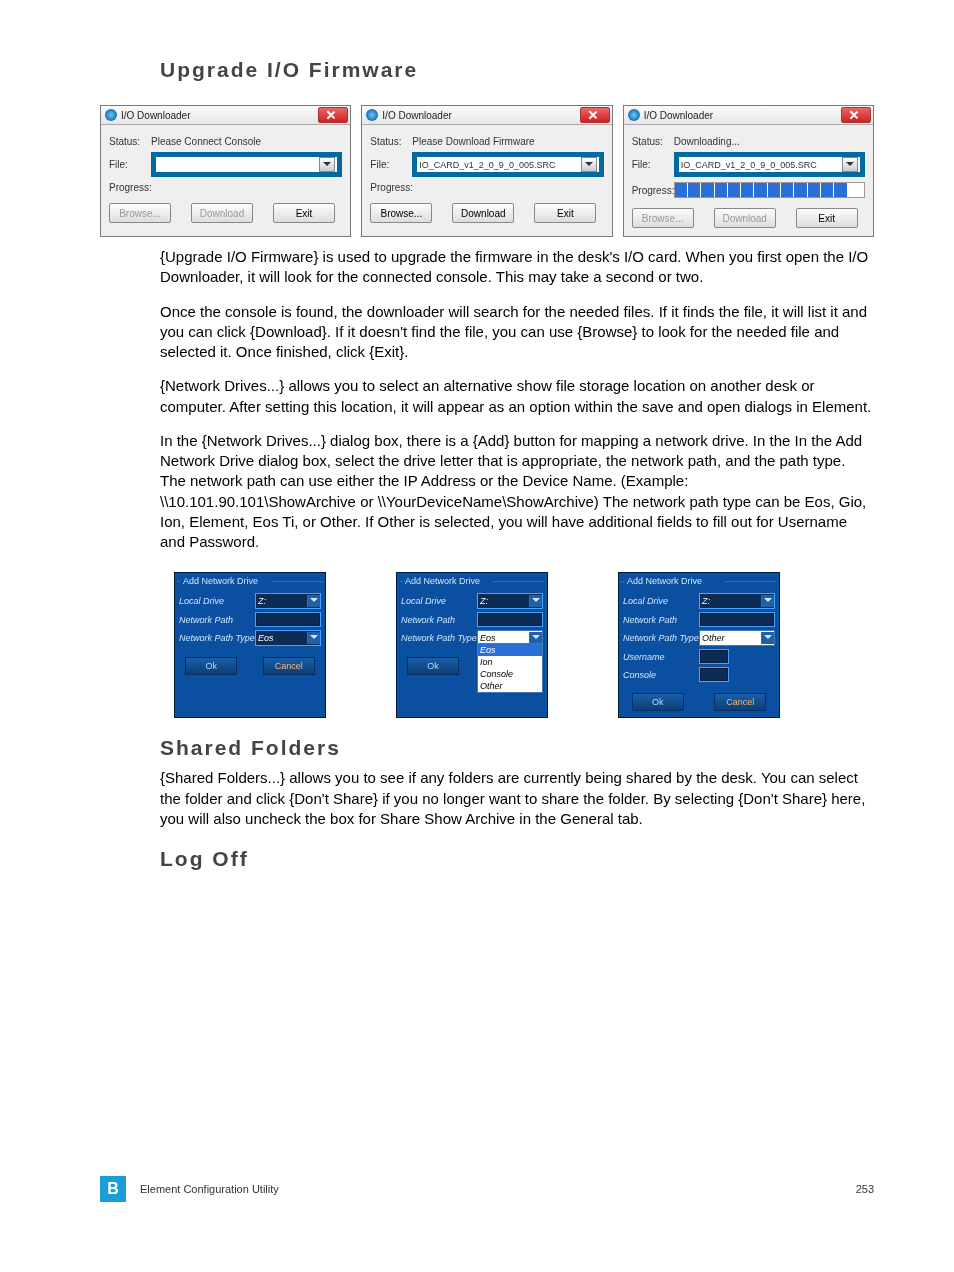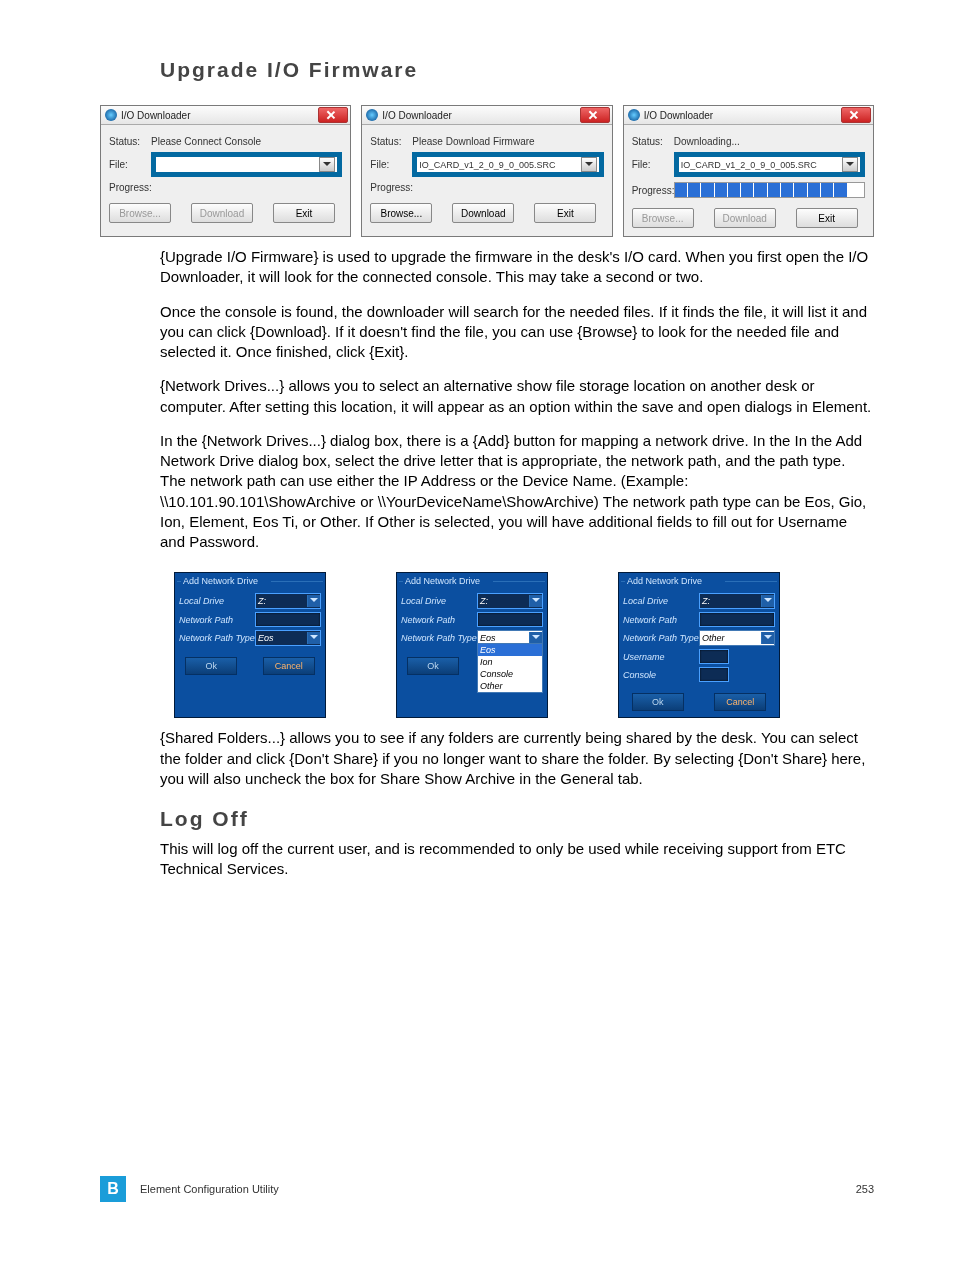--- a/index.html
+++ b/index.html
@@ -377,24 +377,24 @@
             </div>
           </div>
       </div>
       <div class="bbtns">
         <div class="bbtn">Ok</div>
         <div class="bbtn cancel">Cancel</div>
       </div>
     </div>
   </div>
 
+  <h2 class="section-title">Shared Folders</h2>
   <p class="body-text"><b>{Shared Folders...}</b><span> allows you to see if any folders are currently being shared by the desk. You can select the folder and click </span><b>{Don't Share}</b><span> if you no longer want to share the folder. By selecting </span><b>{Don't Share}</b><span> here, you will also uncheck the box for Share Show Archive in the General tab.</span></p>
 
   <h2 class="section-title">Log Off</h2>
-  <p class="body-text">This will log off the current user, and is recommended to only be used while receiving support from ETC Technical Services.</p>
 
   <div class="footer">
     <div class="badge">B</div>
     <span>Element Configuration Utility</span>
     <span class="pgnum">253</span>
   </div>
 
 </div>
 
 </body></html>

